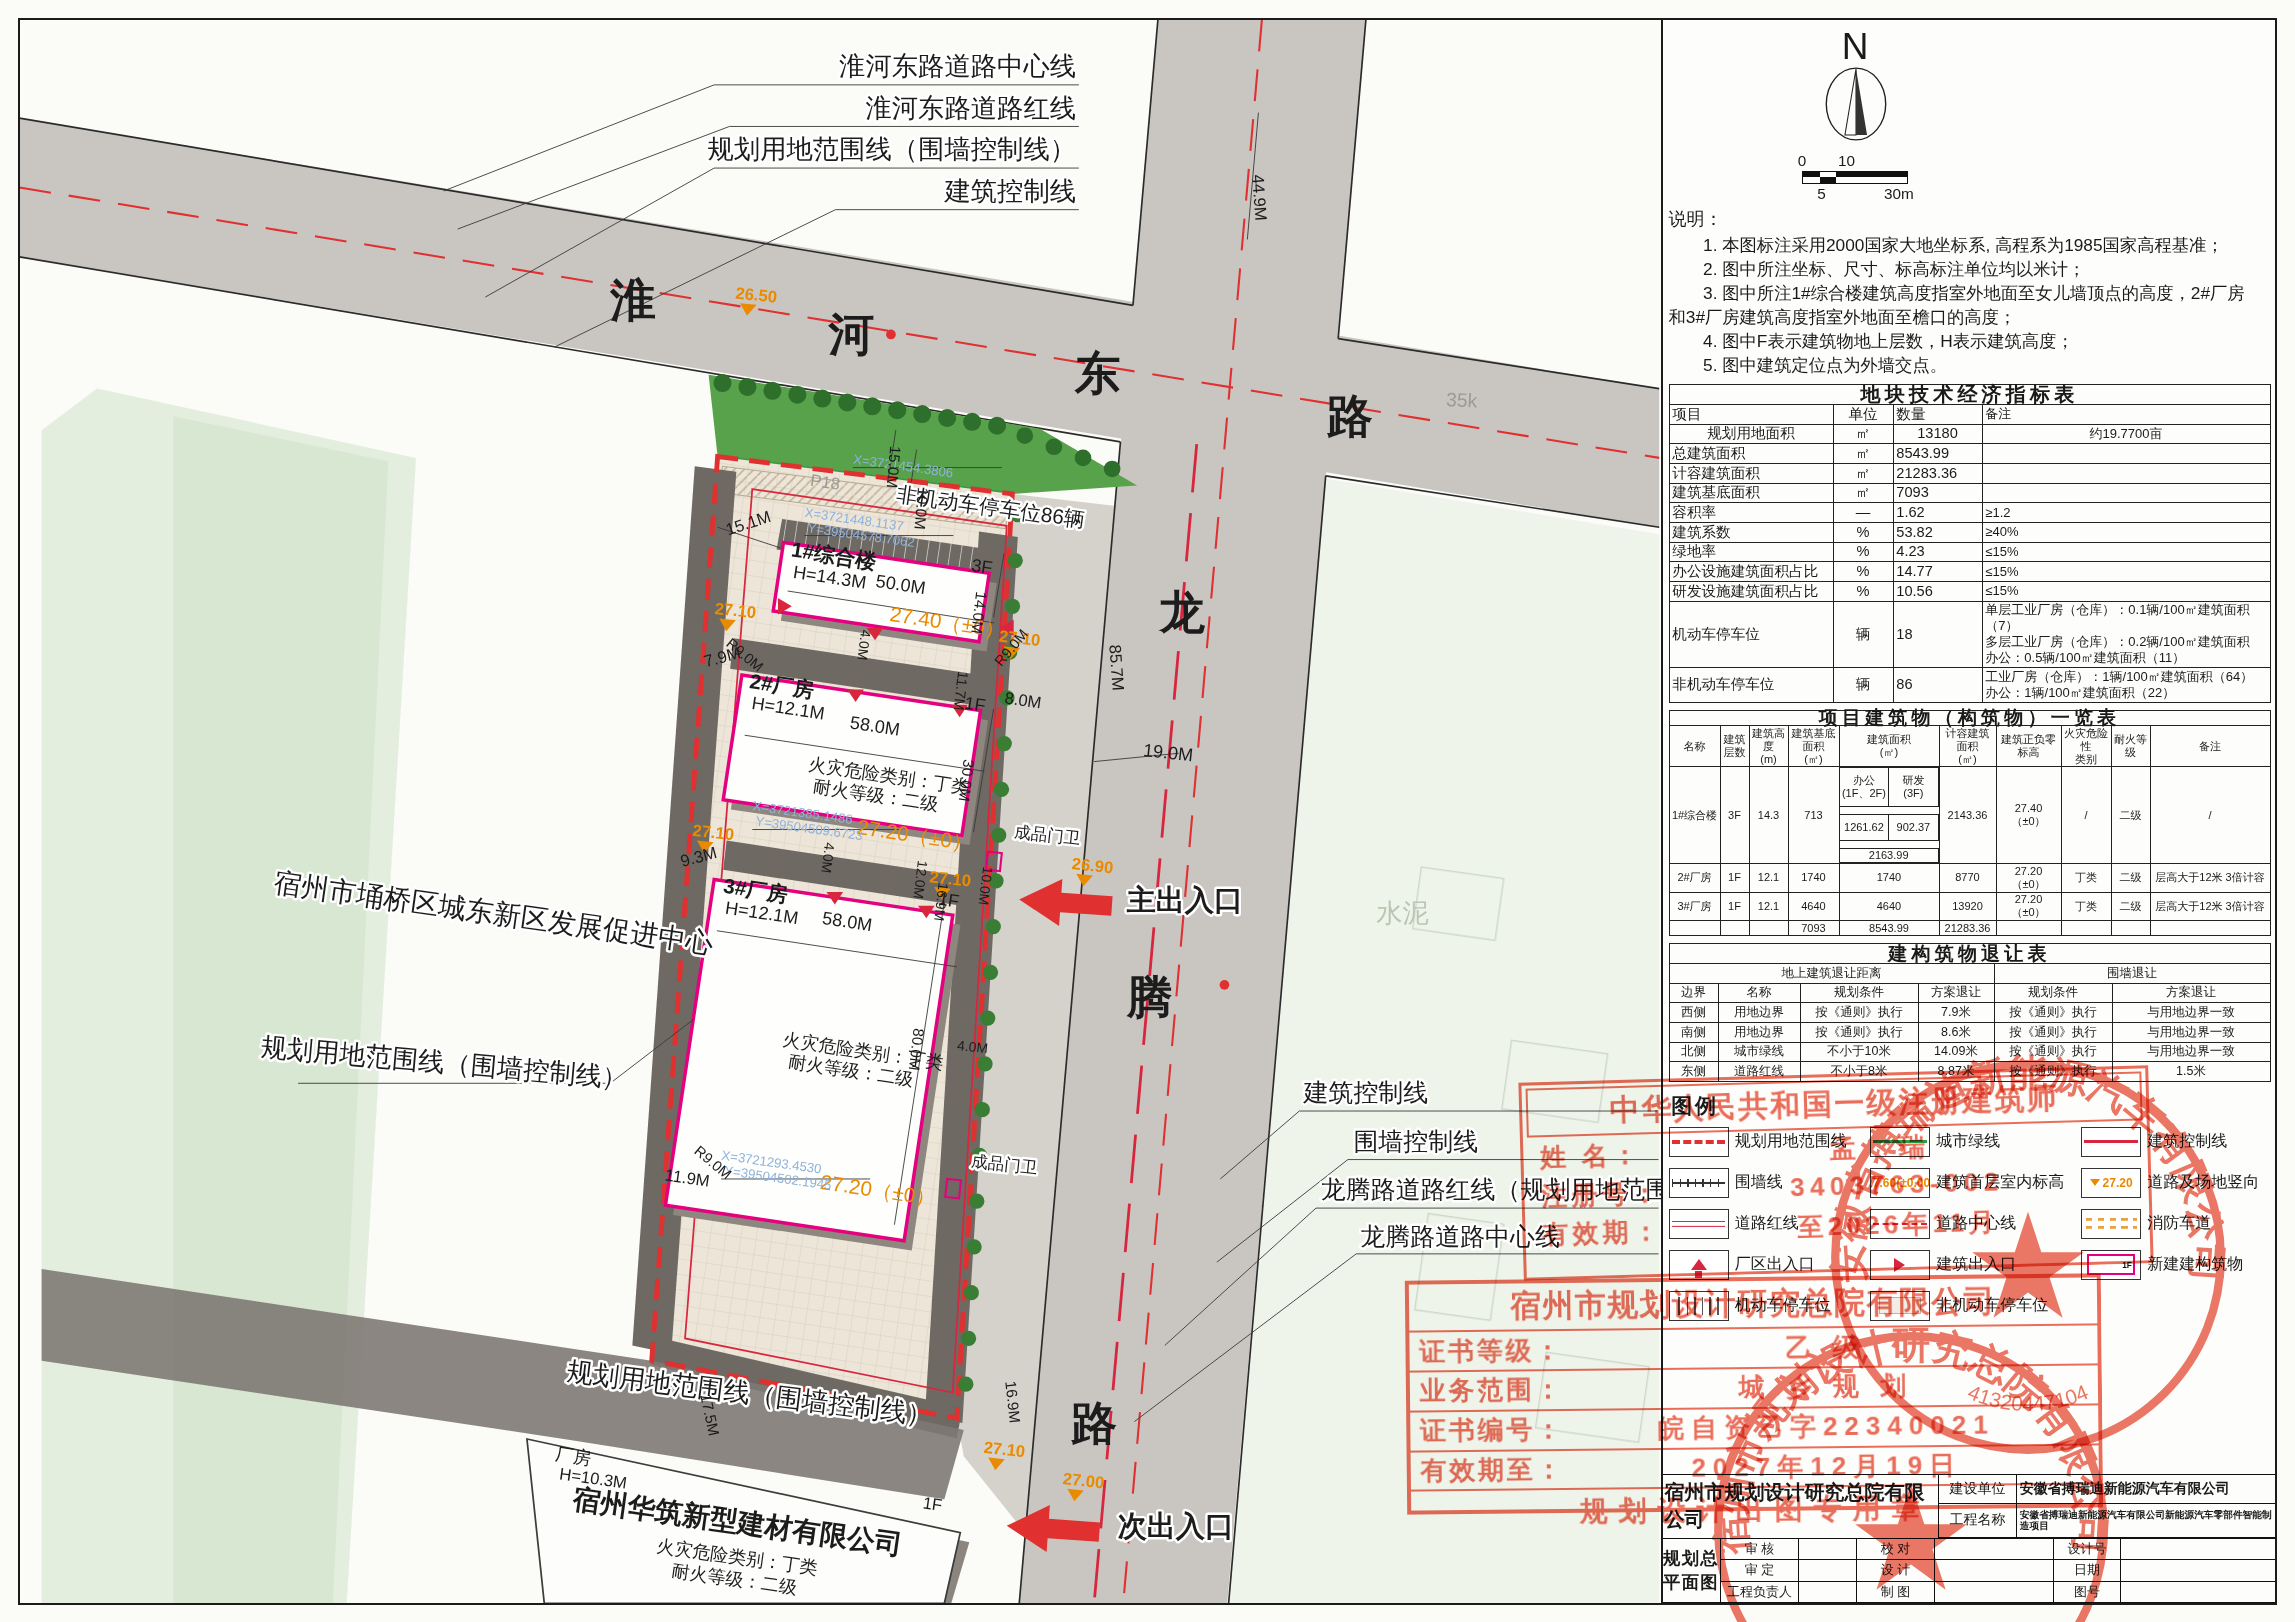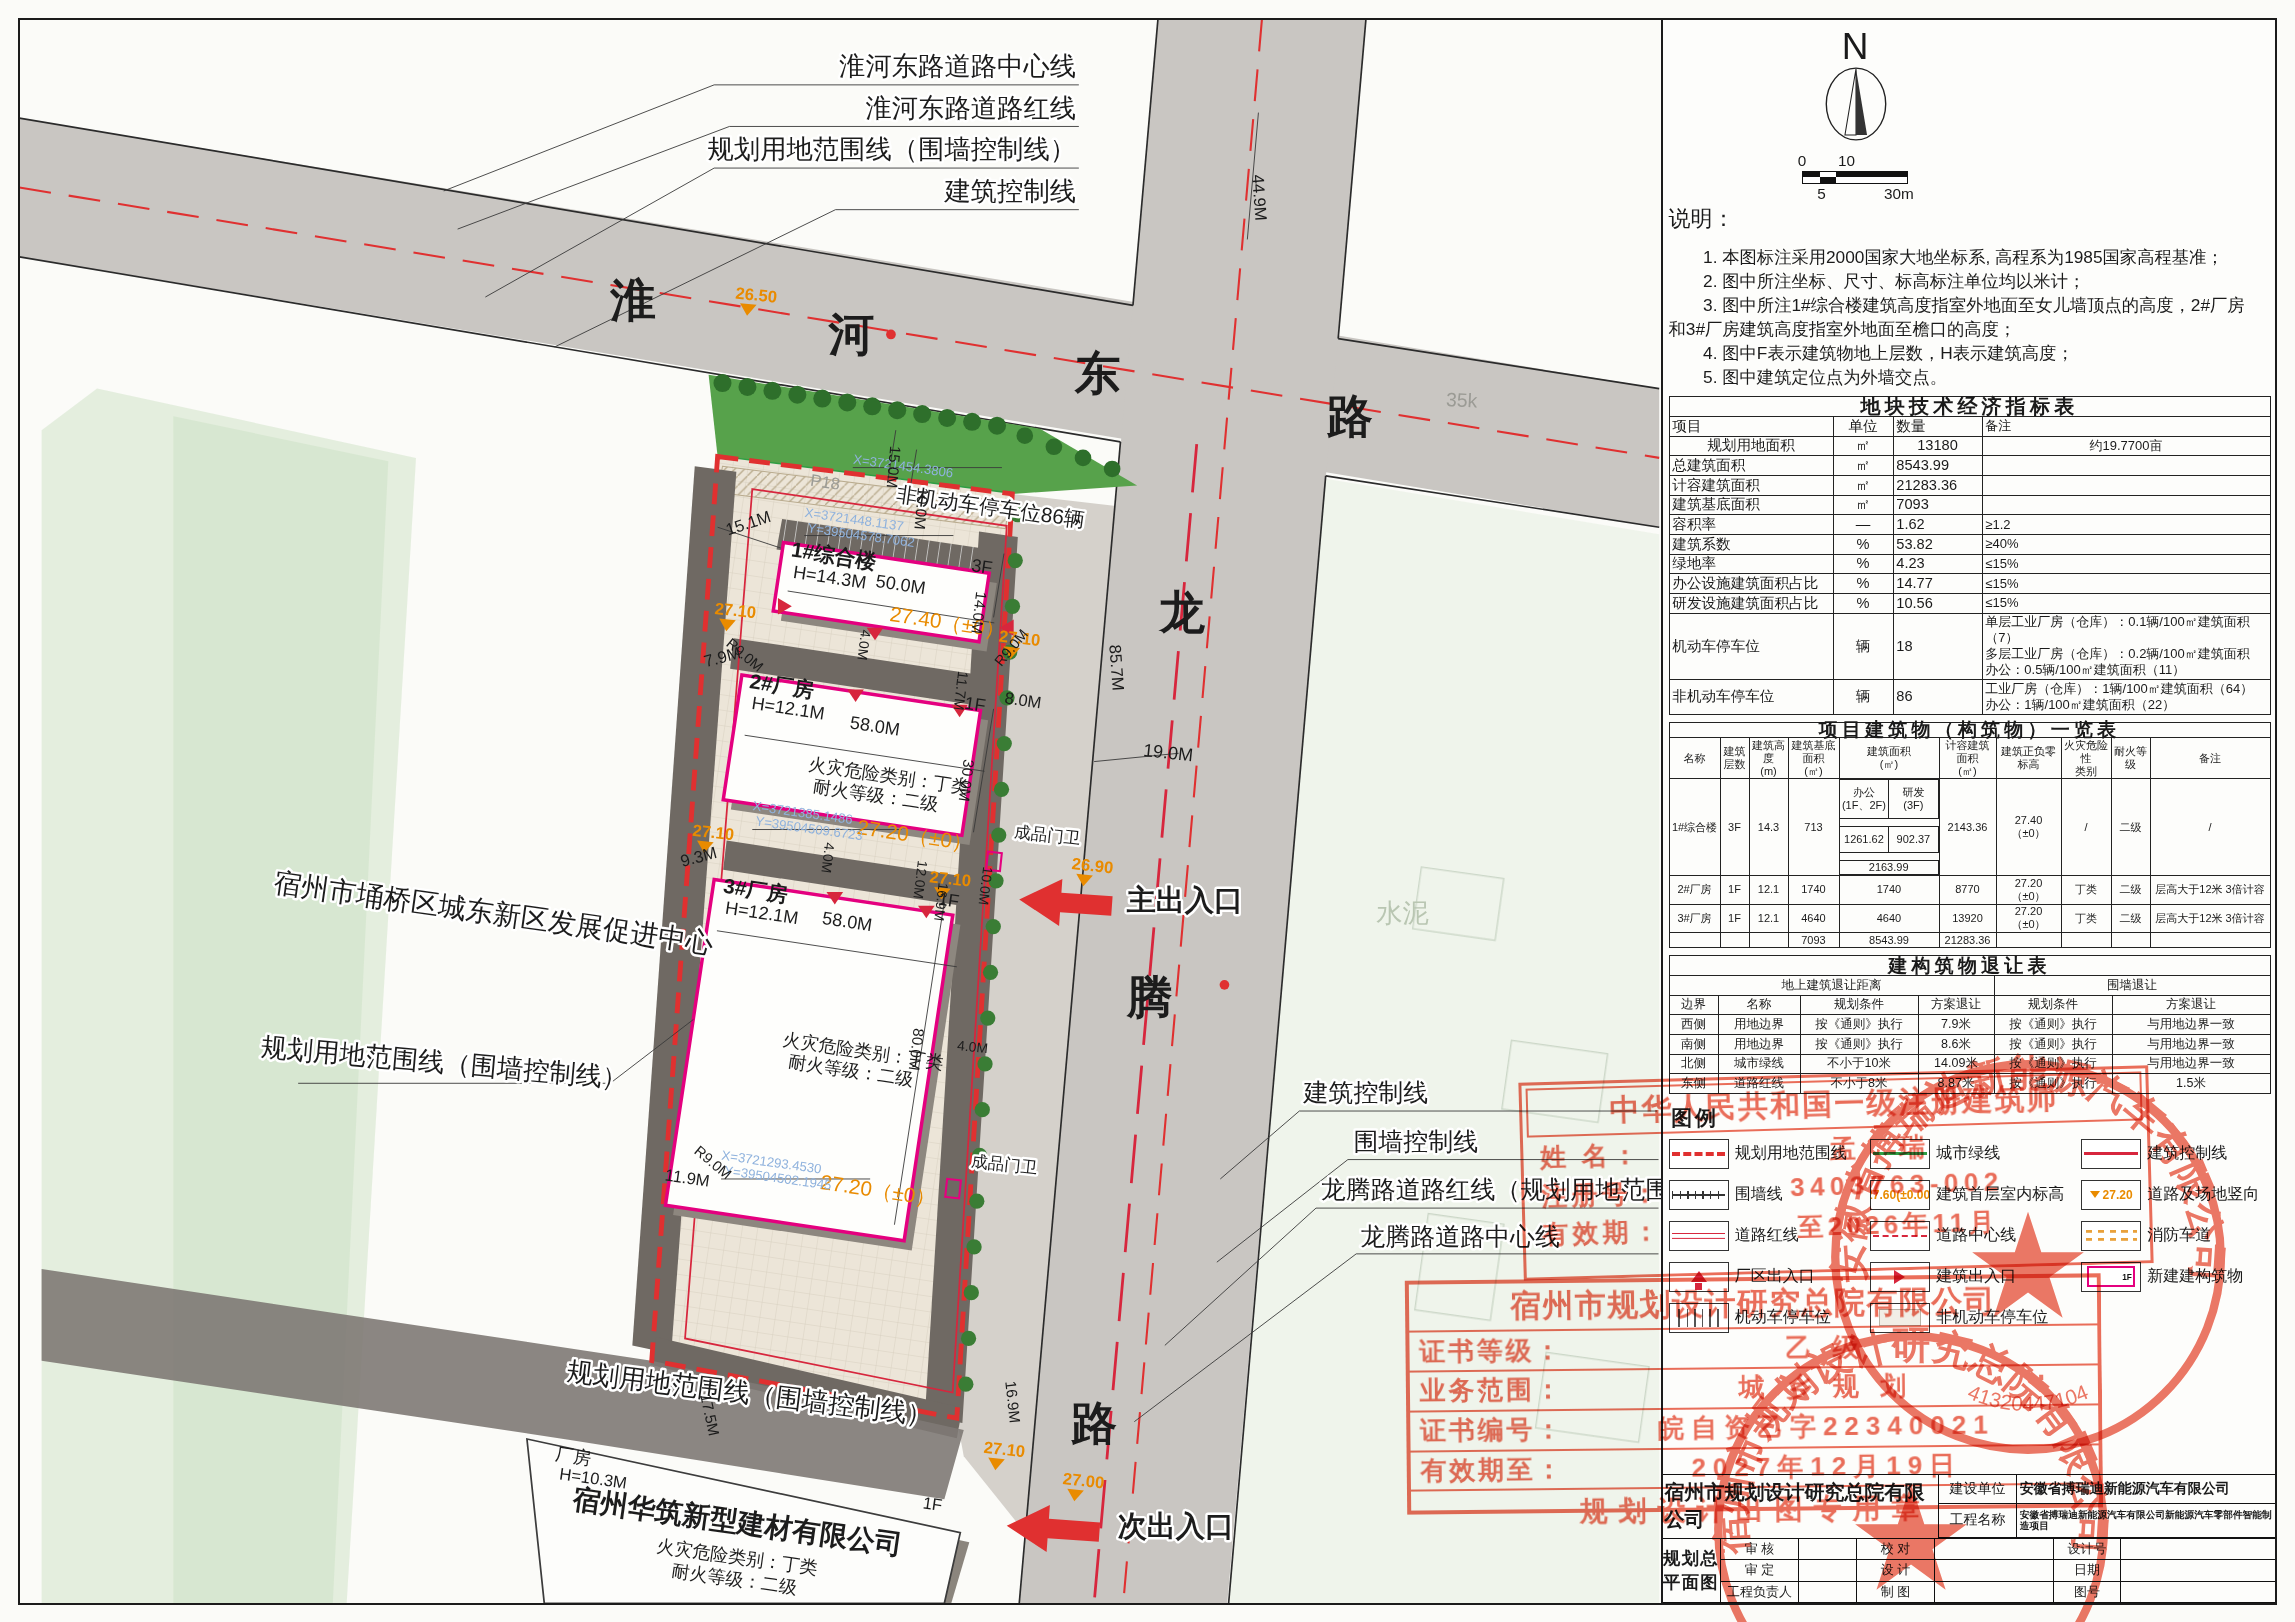--- a/index.html
+++ b/index.html
@@ -18,21 +18,21 @@
   .compass svg{position:absolute;left:161px;top:46px;}
   .sbar{position:absolute;left:139px;top:136px;width:104px;height:39px;font-size:15.3px;}
   .sbar .r1{position:absolute;left:0;top:15.3px;width:104px;height:5.5px;border:0.7px solid #111;display:flex;}
   .sbar .r2{position:absolute;left:0;top:21px;width:104px;height:5.5px;border:0.7px solid #111;border-top:none;display:flex;}
   .sbar i{display:block;height:100%;}
   .sb-k{background:#111;} .sb-w{background:#fff;}
   .sbar .l0{position:absolute;left:-4.2px;top:-4.2px;} .sbar .l10{position:absolute;left:36px;top:-4.2px;}
   .sbar .l5{position:absolute;left:15.3px;top:29px;} .sbar .l30{position:absolute;left:82px;top:29px;}
 
   .notes{font-size:17.3px;line-height:24px;margin-top:1.4px;}
-  .notes .nt{font-size:22px;margin-bottom:14px;}
+  .notes .nt{font-size:18px;margin-bottom:2px;}
   .notes div.ln{text-indent:2em;}
   .notes div.ln.wrap{text-indent:0;}
 
   table.t{width:100%;border-collapse:collapse;table-layout:fixed;margin-top:7px;}
   table.t td{border:1.1px solid #222;padding:0.7px 2.8px;text-align:center;vertical-align:middle;
              font-size:14.6px;line-height:17.3px;word-break:break-all;}
   table.t td.tt{font-size:20px;font-weight:bold;letter-spacing:4.2px;border-bottom-width:1.5px;}
   table.et td:first-child{text-align:left;margin-top:44px;}
   table.et td:nth-child(3){text-align:left;}
   table.et td:nth-child(4){text-align:left;font-size:13px;line-height:16px;}

